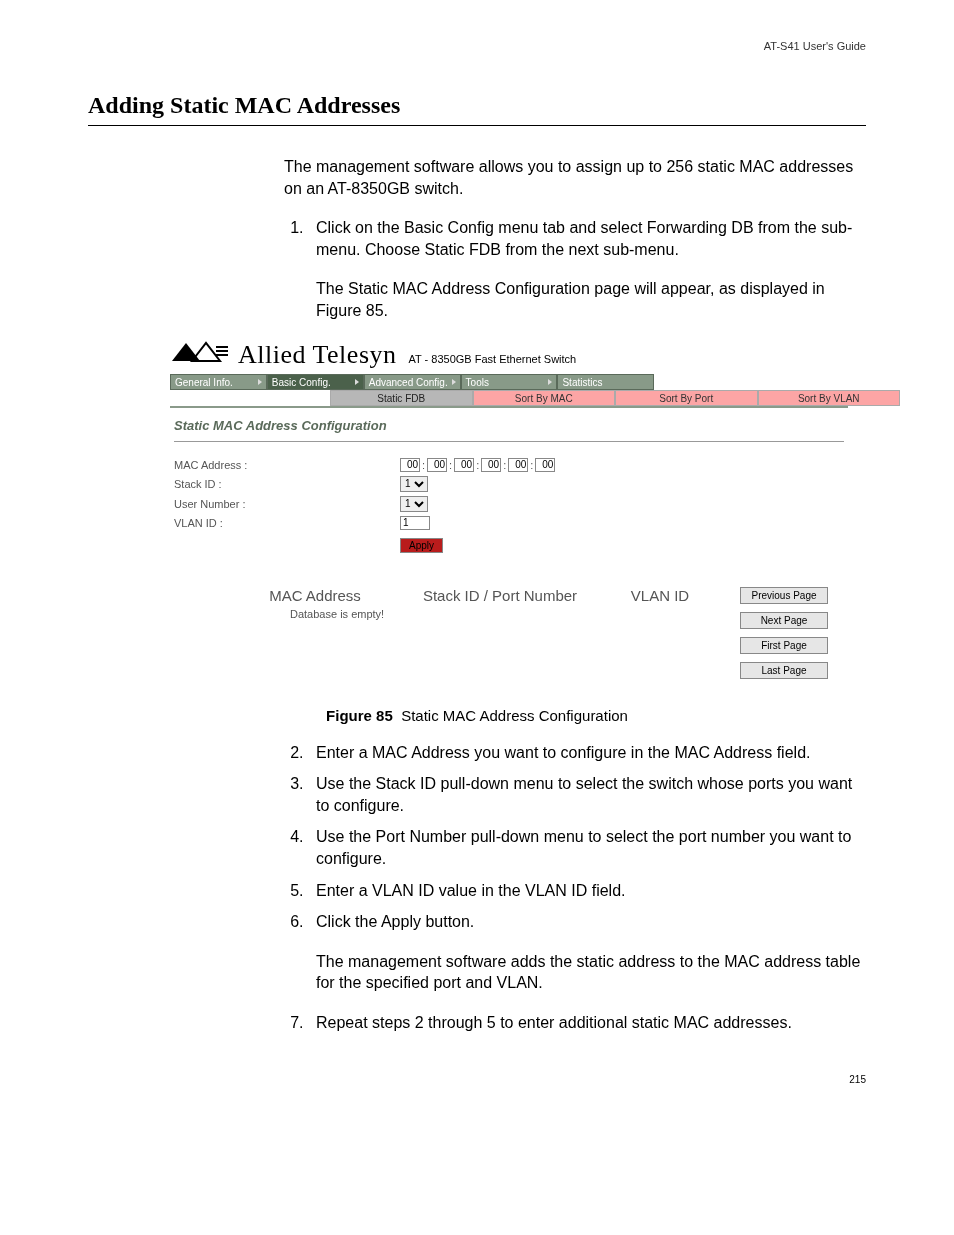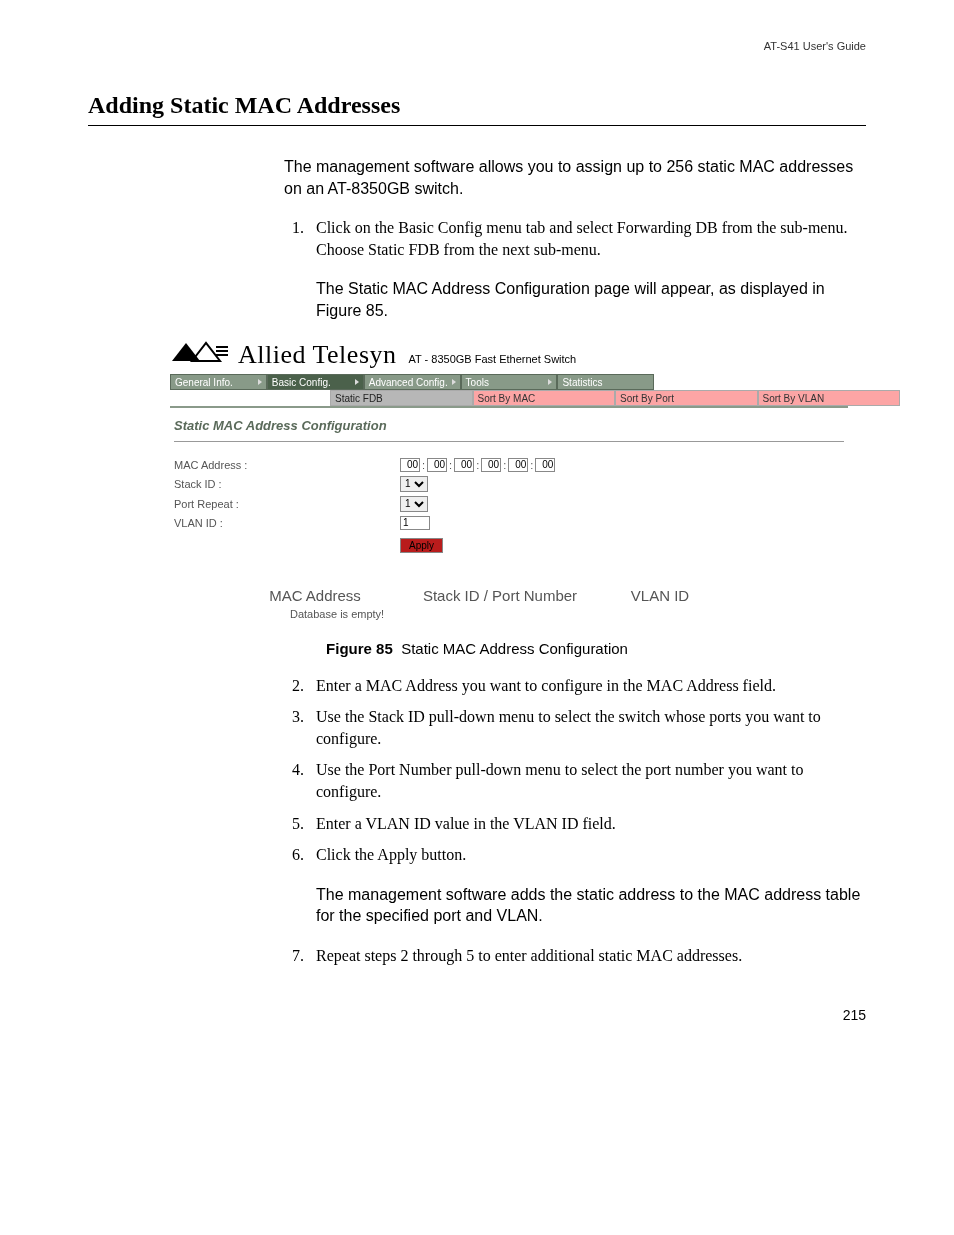--- a/index.html
+++ b/index.html
@@ -43,39 +43,38 @@
   }
   .body-block ol {
     padding-left: 0;
     margin: 0 0 18px 0;
     list-style-position: outside;
   }
   .body-block ol li {
     margin-left: 24px;
     padding-left: 8px;
     margin-bottom: 10px;
-    font-family: Liberation Serif, serif;
   }
   .body-block .step-note {
     margin-left: 32px;
     margin-bottom: 18px;
   }
   .figure-caption {
     text-align: center;
     font-family: "Myriad", "Segoe UI", Arial, sans-serif;
     font-size: 15px;
     margin: 20px 0 18px 0;
   }
   .figure-caption .fig-label {
     font-weight: bold;
   }
   .page-number {
     text-align: right;
     font-family: Verdana, Arial, sans-serif;
-    font-size: 14px;
+    font-size: 10px;
     margin-top: 40px;
   }
 
   
   .screenshot {
     margin-left: 82px;
     width: 678px;
     font-family: Arial, Helvetica, sans-serif;
     font-size: 11px;
     color: #000;
@@ -137,21 +136,21 @@
     background: #fca5a5;
     color: #333;
     border-color: #aaa;
   }
   .row3 .tab.active {
     background: #b7b7b7;
     color:#222;
   }
   .tabs-row.row1 .tab { height:16px; }
   .tabs-row.row2 .tab { height:16px; }
-  .tabs-row.row3 .tab { height:16px; }
+  .tabs-row.row3 .tab { height:16px;text-align:center; }
   .tabs-row.row3 { width: 570px; margin-left: 160px; }
 
   .panel {
     border-top: 2px solid #8a9a8a;
     margin-top: 0;
     padding: 6px 0 0 0;
   }
   .panel-title {
     font-style: italic;
     font-weight: bold;
@@ -303,30 +302,36 @@
           <span class="colon">:</span>
         <input class="mac-byte" value="00" style="">
           <span class="colon">:</span>
         <input class="mac-byte" value="00" style="">
       </div>
       <div class="form-row">
         <span class="lbl">Stack ID :</span>
         <select class="sel"><option>1</option></select>
       </div>
       <div class="form-row">
-        <span class="lbl">Port Repeat :</span>
+        <span class="lbl">User Number :</span>
         <select class="sel"><option>1</option></select>
       </div>
       <div class="form-row">
         <span class="lbl">VLAN ID :</span>
         <input class="txt" value="1" style="">
       </div>
       <button class="apply-btn">Apply</button>
 
       <div class="db-table clearfix">
+        <div class="nav-btns">
+          <button>Previous Page</button>
+          <button>Next Page</button>
+          <button>First Page</button>
+          <button>Last Page</button>
+        </div>
         <div class="cols">
           <div>MAC Address</div>
           <div>Stack ID / Port Number</div>
           <div>VLAN ID</div>
         </div>
         <div class="db-empty">Database is empty!</div>
       </div>
     </div>
   </div>
 

